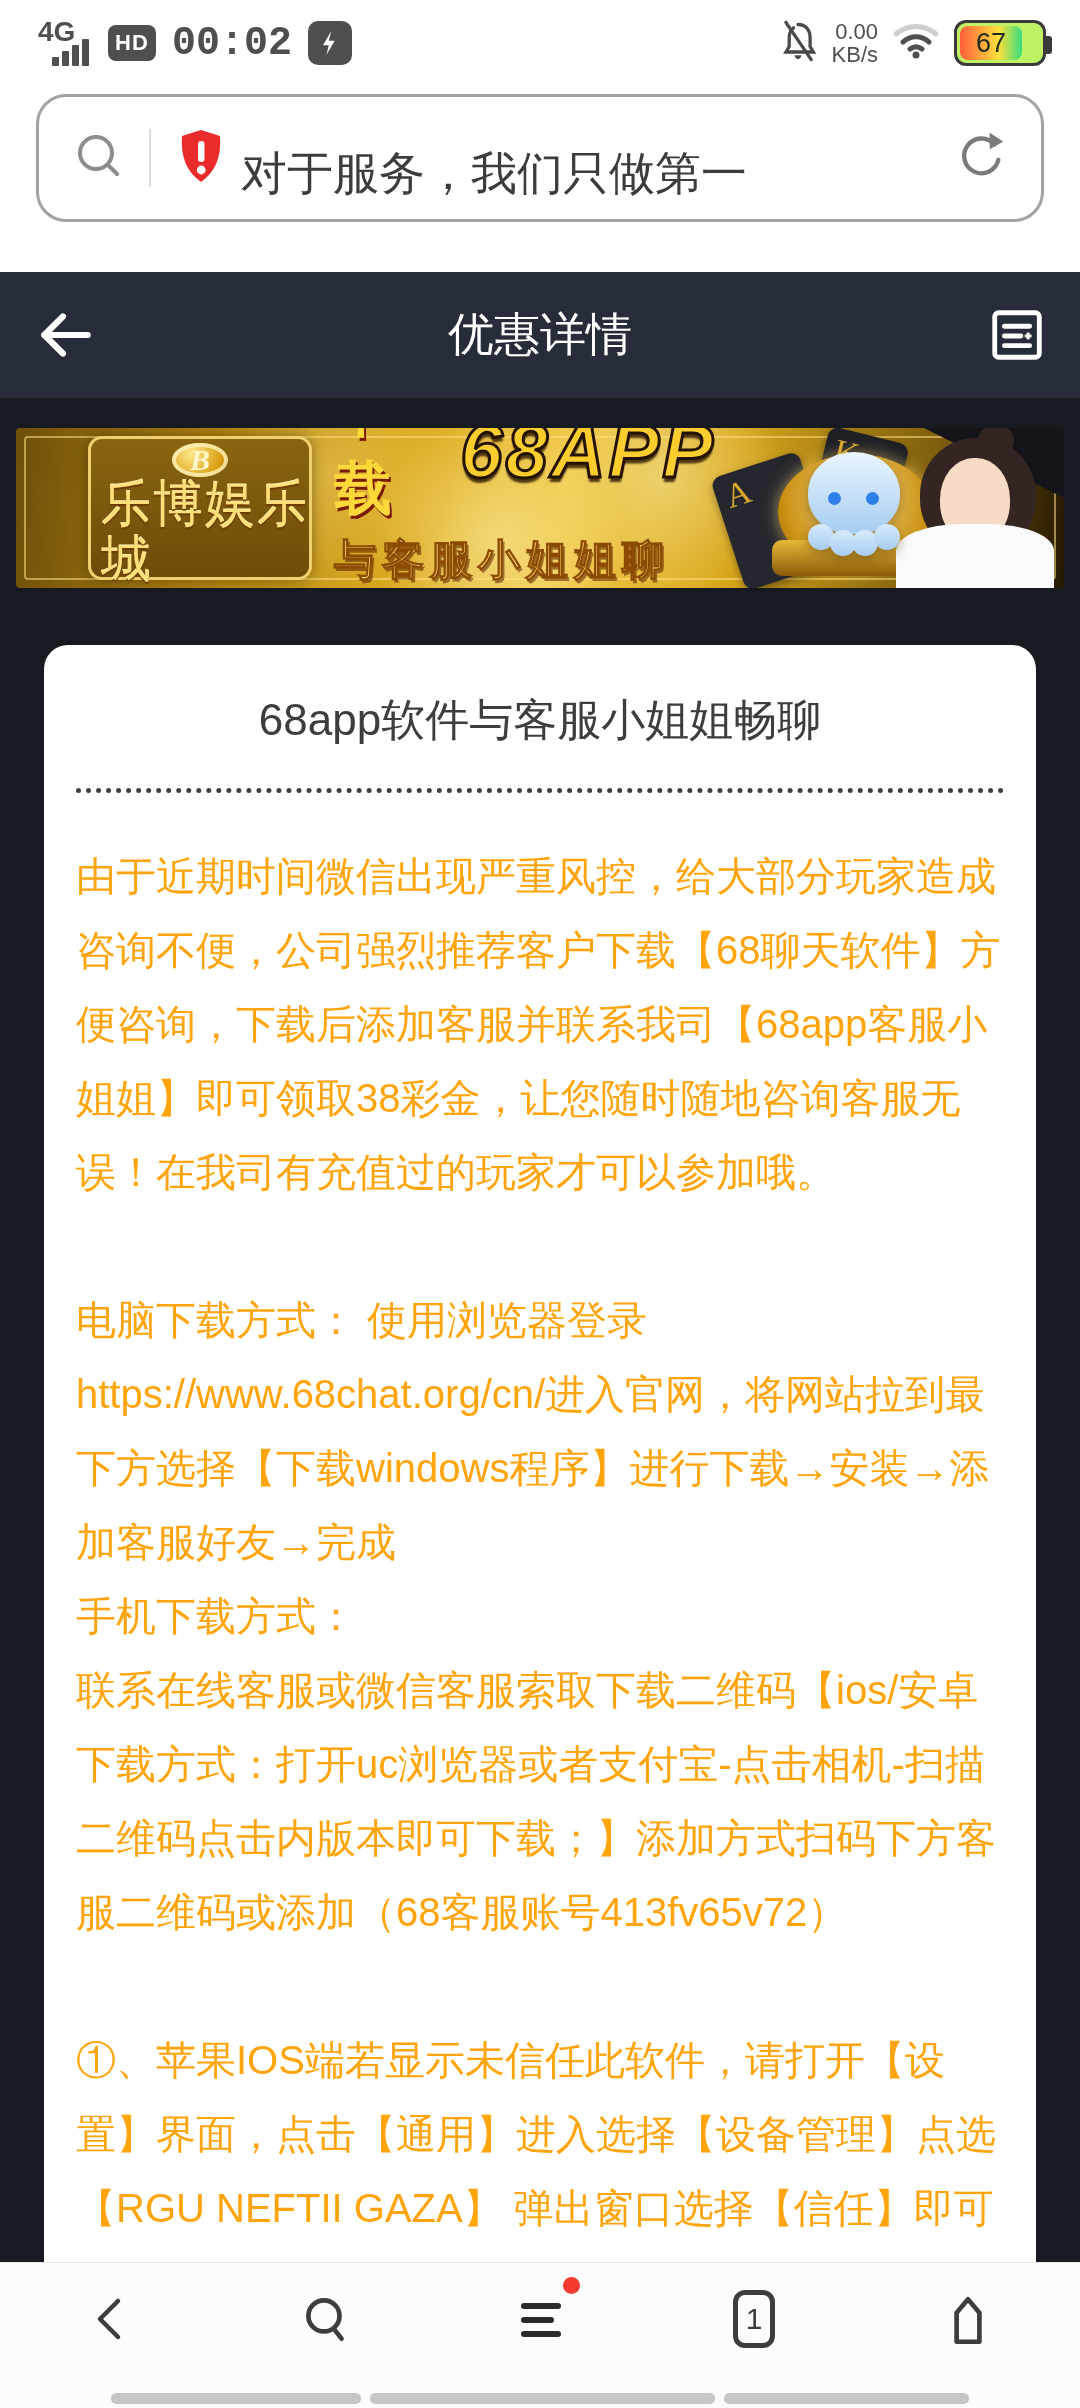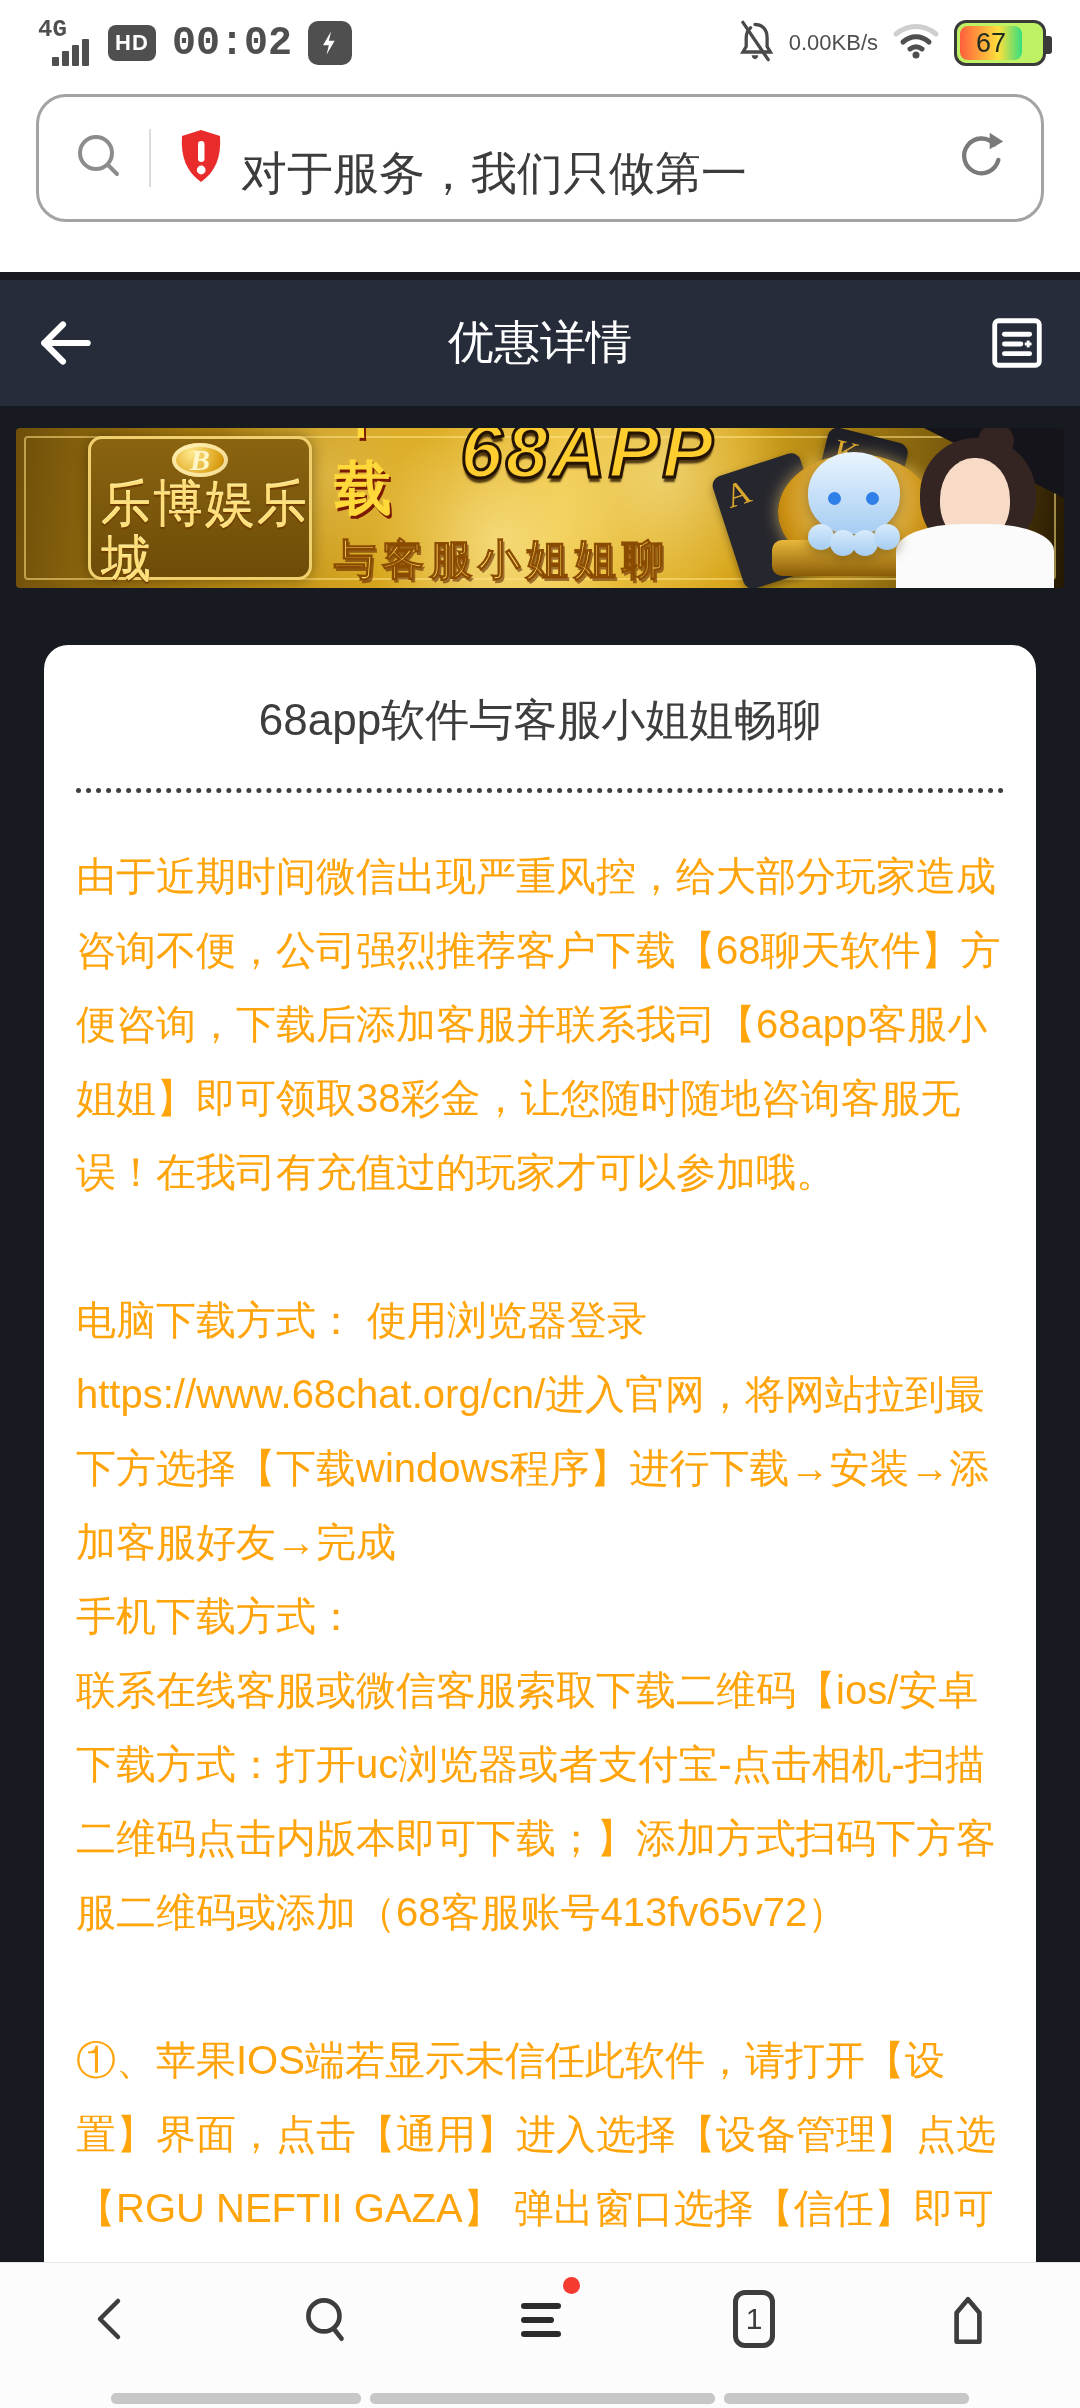--- a/index.html
+++ b/index.html
@@ -4,46 +4,46 @@
 <style>
   html,body{margin:0;padding:0;background:#000;}
   *{box-sizing:border-box;font-family:"Liberation Sans",sans-serif;}
   .screen{position:relative;width:1080px;height:2408px;background:#171a20;overflow:hidden;margin:0 auto;}
 
   
   .status-bar{position:absolute;top:0;left:0;width:100%;height:80px;background:#ffffff;
     display:flex;align-items:center;padding:6px 34px 0 38px;color:#4f4f4f;}
   .sb-left{display:flex;align-items:center;gap:12px;}
   .sig-wrap{position:relative;width:58px;height:54px;}
-  .sig-4g{position:absolute;top:0;left:0;font-size:24px;font-weight:bold;color:#4f4f4f;font-family:Liberation Mono, monospace;}
+  .sig-4g{position:absolute;top:0;left:0;font-size:28px;font-weight:bold;color:#4f4f4f;}
   .sig-bars{position:absolute;bottom:4px;left:14px;display:flex;align-items:flex-end;gap:3px;}
   .sig-bars i{display:block;width:7px;background:#4f4f4f;border-radius:1px;}
   .hd-badge{width:48px;height:36px;background:#4f4f4f;border-radius:8px;color:#fff;
     font-size:22px;font-weight:900;display:flex;align-items:center;justify-content:center;letter-spacing:1px;}
   .sb-time{font-size:40px;font-weight:600;color:#4f4f4f;margin:0 4px;font-family:Liberation Mono, monospace;}
   .flash-badge{width:44px;height:44px;background:#4f4f4f;border-radius:10px;display:flex;align-items:center;justify-content:center;}
   .sb-right{margin-left:auto;display:flex;align-items:center;gap:14px;}
-  .speed{display:flex;align-items:flex-start;line-height:1.05;}
+  .speed{display:flex;flex-direction:column;align-items:flex-end;line-height:1.05;}
   .speed span{font-size:22px;color:#4f4f4f;}
   .battery{position:relative;width:92px;height:46px;border:3px solid #3a3a3a;border-radius:12px;background:#bef264;
     display:flex;align-items:center;}
   .battery-fill{position:absolute;left:3px;top:3px;bottom:3px;width:62px;border-radius:8px;
     background:linear-gradient(90deg,#ff5f3c 0%,#ffb13c 40%,#ffe03c 62%,#35dd7f 100%);}
   .battery-num{position:relative;z-index:2;width:68px;text-align:center;font-size:27px;color:#1d2b22;font-weight:500;}
   .battery-nub{position:absolute;right:-9px;top:13px;width:6px;height:18px;background:#3a3a3a;border-radius:0 3px 3px 0;}
 
   
   .search-area{position:absolute;top:80px;left:0;width:100%;height:192px;background:#ffffff;}
   .search-box{margin:14px 36px 0;height:128px;border:3px solid #a3a3a3;border-radius:30px;
     display:flex;align-items:center;padding:0 32px;gap:16px;background:#fff;}
   .search-divider{width:2px;height:58px;background:#dcdcdc;margin:0 10px 0 6px;}
   .search-query{flex:1;font-size:46px;color:#3c3c3c;white-space:nowrap;overflow:hidden;margin-top:32px;}
 
   
-  .page-header{position:absolute;top:280px;left:0;width:100%;height:126px;background:#262c3a;
+  .page-header{position:absolute;top:272px;left:0;width:100%;height:126px;background:#262c3a;
     display:flex;align-items:center;padding:0 32px;}
   .header-title{position:absolute;left:0;right:0;text-align:center;color:#ffffff;font-size:46px;}
   .header-btn{position:relative;z-index:2;display:flex;align-items:center;justify-content:center;}
   .header-menu{margin-left:auto;}
 
   
   .banner{position:absolute;left:16px;top:428px;width:1048px;height:160px;overflow:hidden;border-radius:4px;
     background:linear-gradient(95deg,#6e4e0a 0%,#a97c10 16%,#d8a61c 36%,#f0c746 52%,#d8a61c 68%,#7a5a0c 88%,#241803 100%);}
   .banner-glow{position:absolute;inset:0;pointer-events:none;
     background:radial-gradient(circle at 46% 70%,rgba(255,240,170,.55) 0,rgba(255,240,170,0) 22%),

